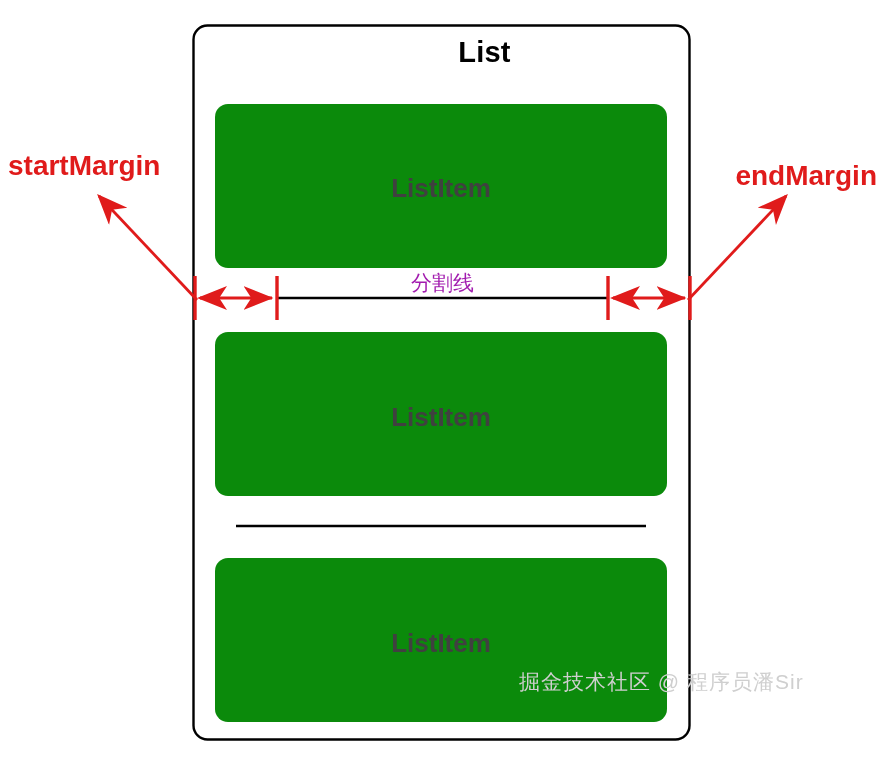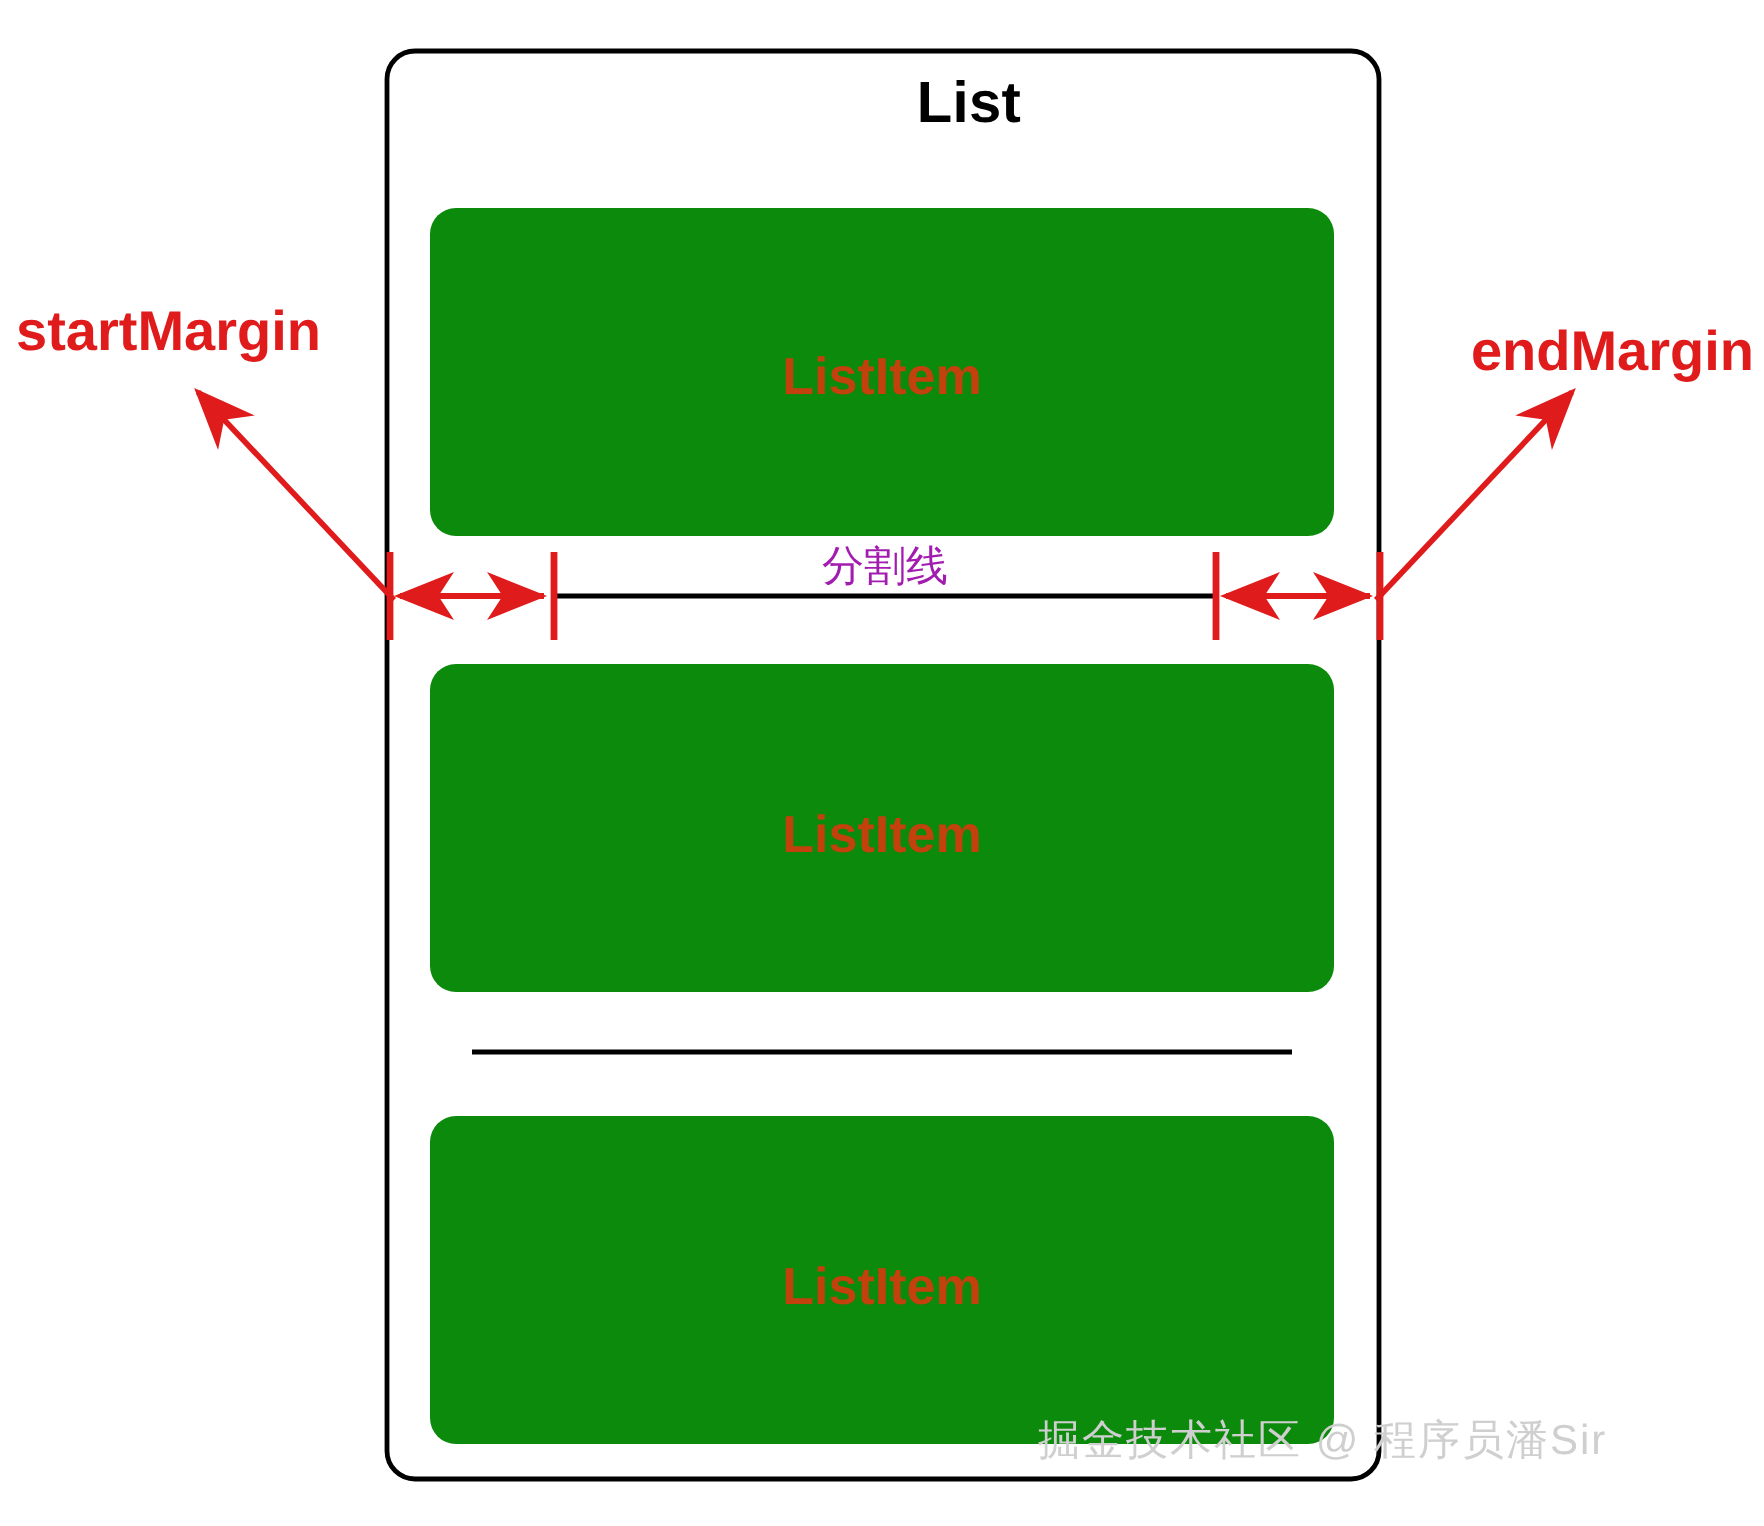--- a/index.html
+++ b/index.html
@@ -37,21 +37,21 @@
     text-align: center;
     font-size: 29px;
     font-weight: bold;
     color: #000000;
     letter-spacing: 0.2px;
   }
   
   .item-label {
     font-size: 26px;
     font-weight: bold;
-    color: #c2410c;
+    color: #404040;
     text-align: center;
     width: 452px;
     left: 215px;
   }
   #item-label-1 { top: 173px; }
   #item-label-2 { top: 402px; }
   #item-label-3 { top: 628px; }
   
   .red-label {
     color: #e01b1b;
@@ -72,21 +72,21 @@
     top: 269px;
     width: 331px;
     text-align: center;
     color: #a21caf;
     font-size: 21px;
     font-weight: normal;
   }
   
   #watermark {
     left: 519px;
-    top: 706px;
+    top: 668px;
     font-size: 21px;
     color: #cfcfcf;
     letter-spacing: 1px;
     font-weight: normal;
   }
 </style>
 </head>
 <body>
 
 <div id="stage">

